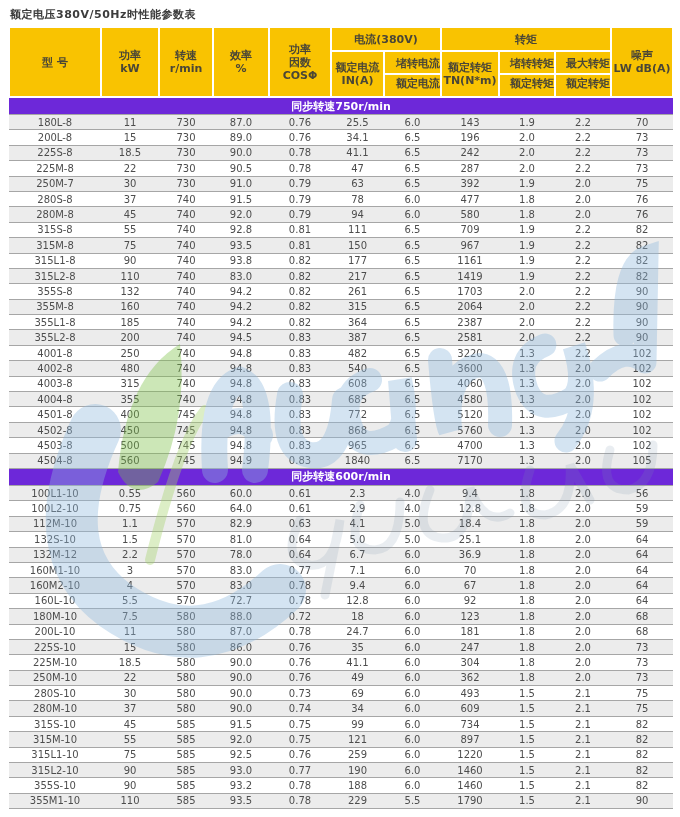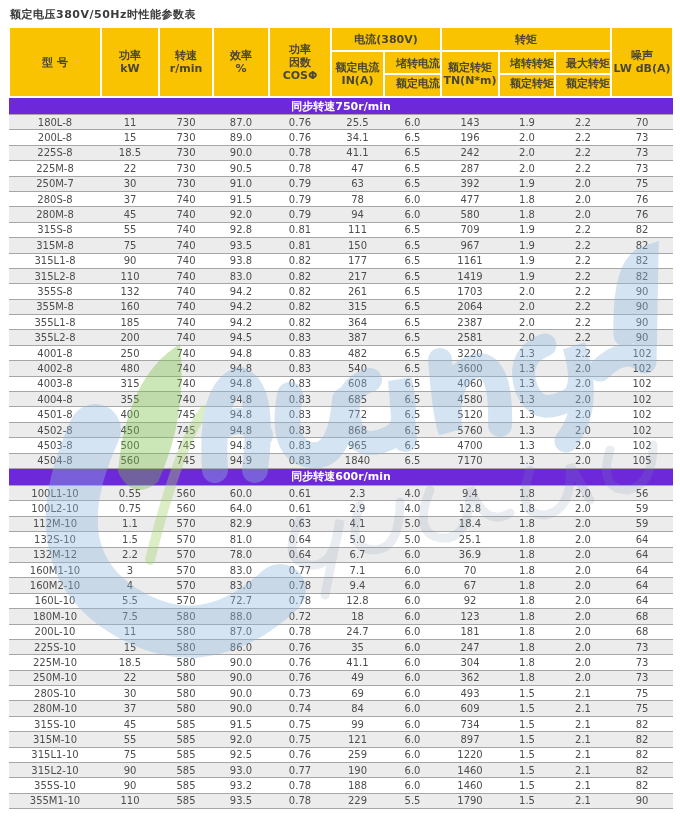--- a/index.html
+++ b/index.html
@@ -652,21 +652,21 @@
         <td>1.5</td>
         <td>2.1</td>
         <td>75</td>
       </tr>
       <tr class="data-row alt">
         <td>280M-10</td>
         <td>37</td>
         <td>580</td>
         <td>90.0</td>
         <td>0.74</td>
-        <td>84</td>
+        <td>34</td>
         <td>6.0</td>
         <td>609</td>
         <td>1.5</td>
         <td>2.1</td>
         <td>75</td>
       </tr>
       <tr class="data-row">
         <td>315S-10</td>
         <td>45</td>
         <td>585</td>

